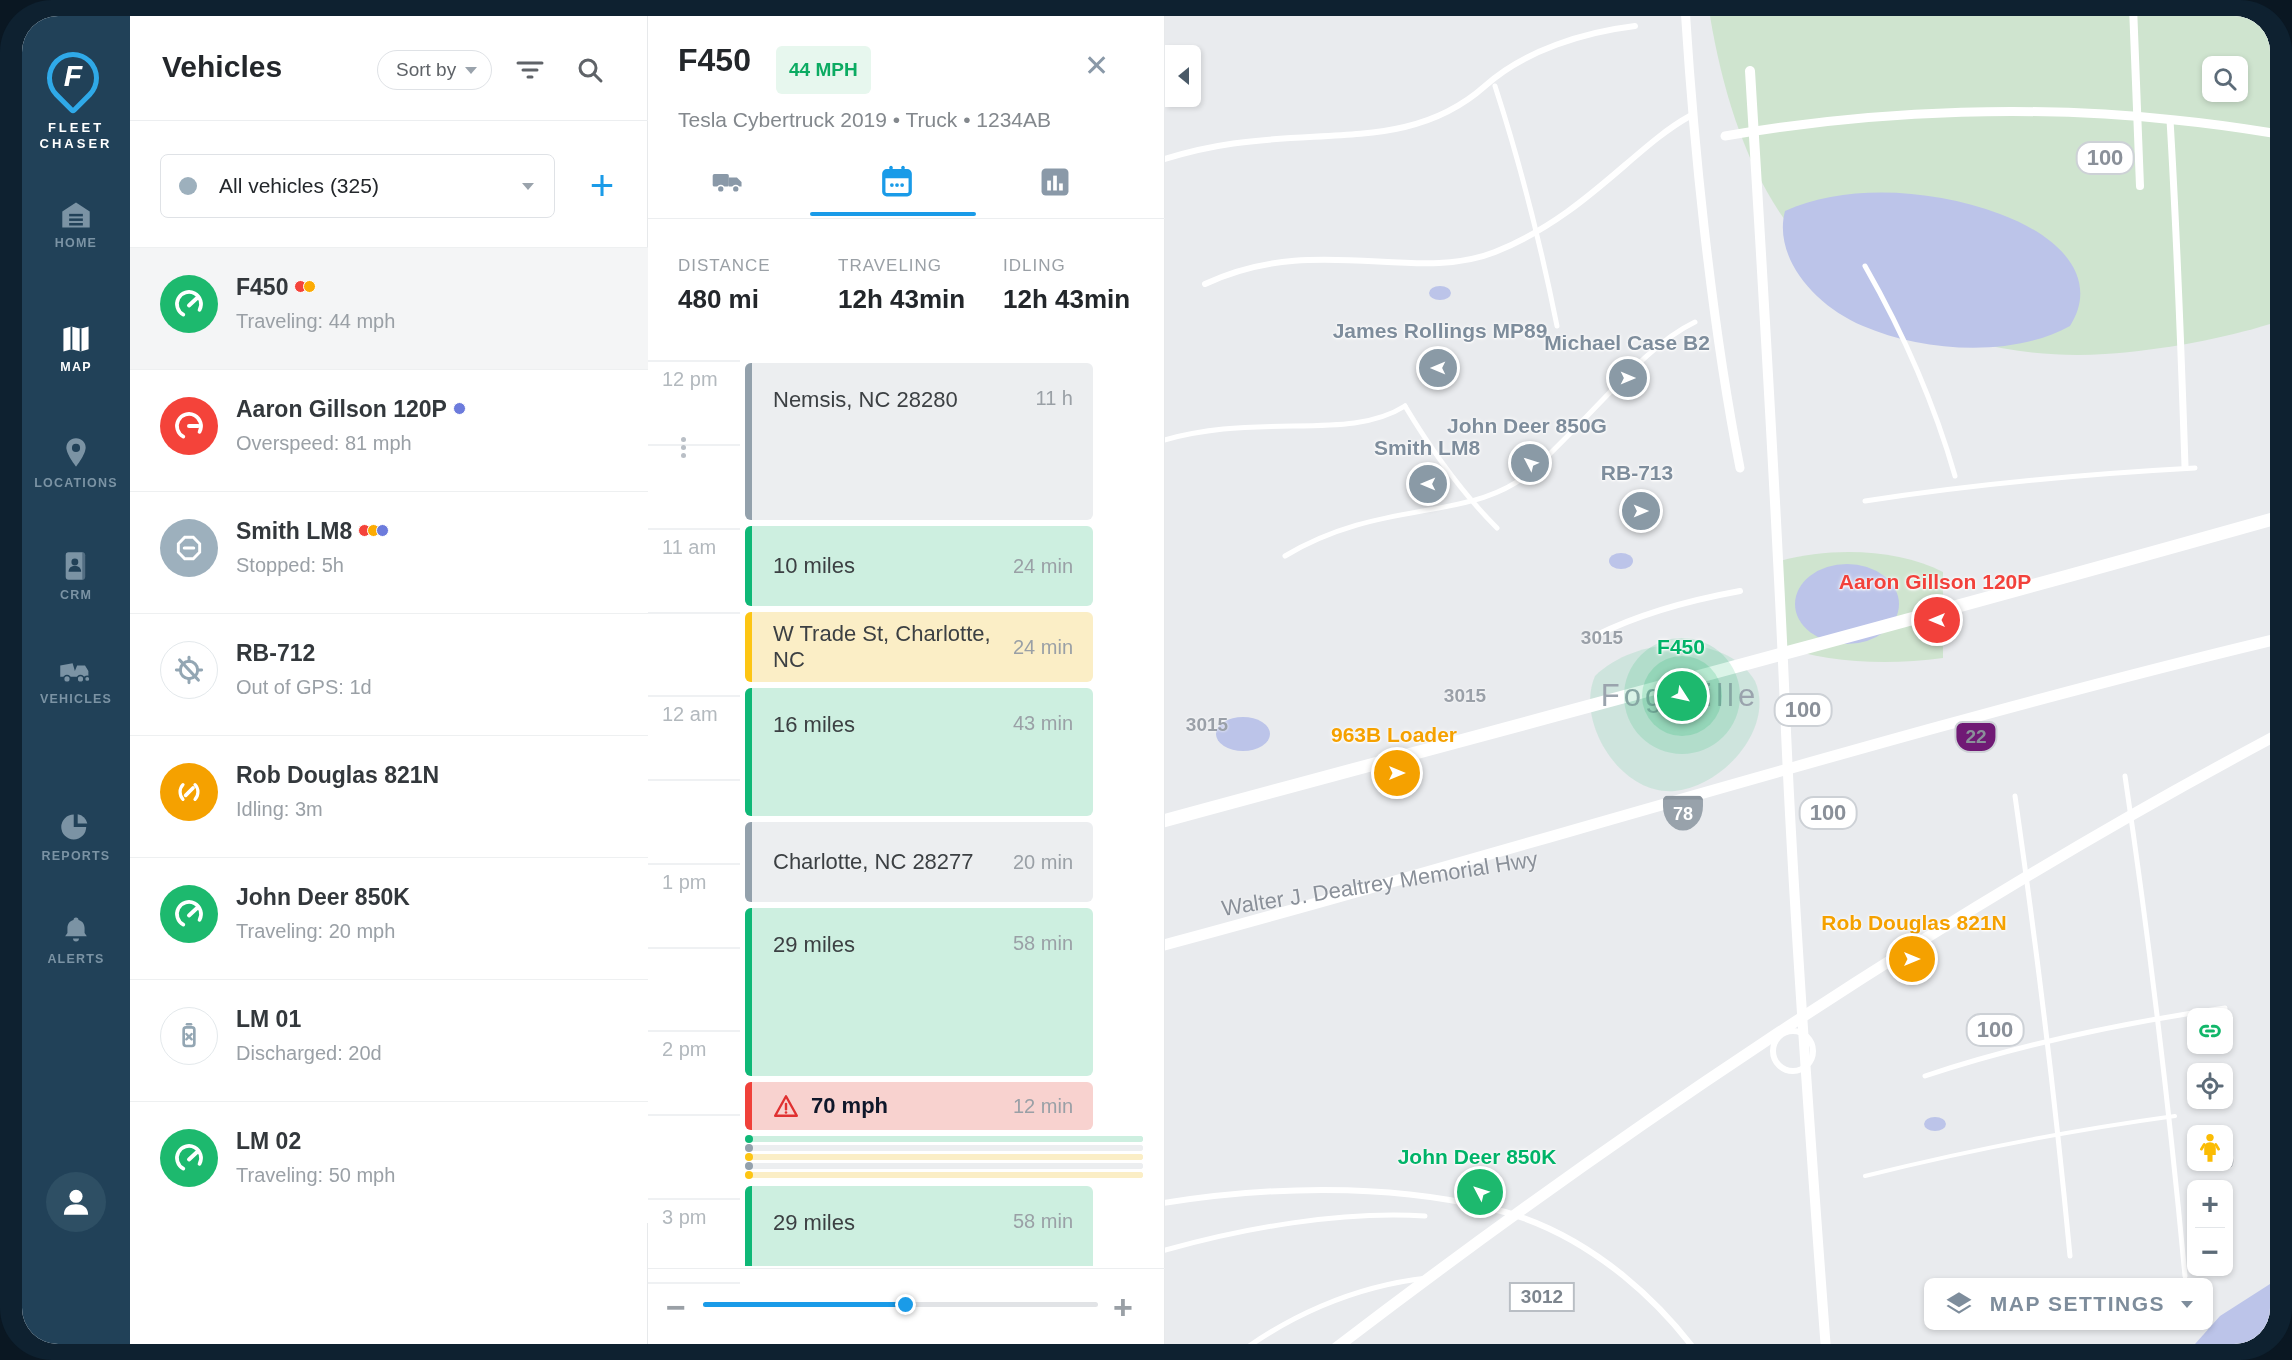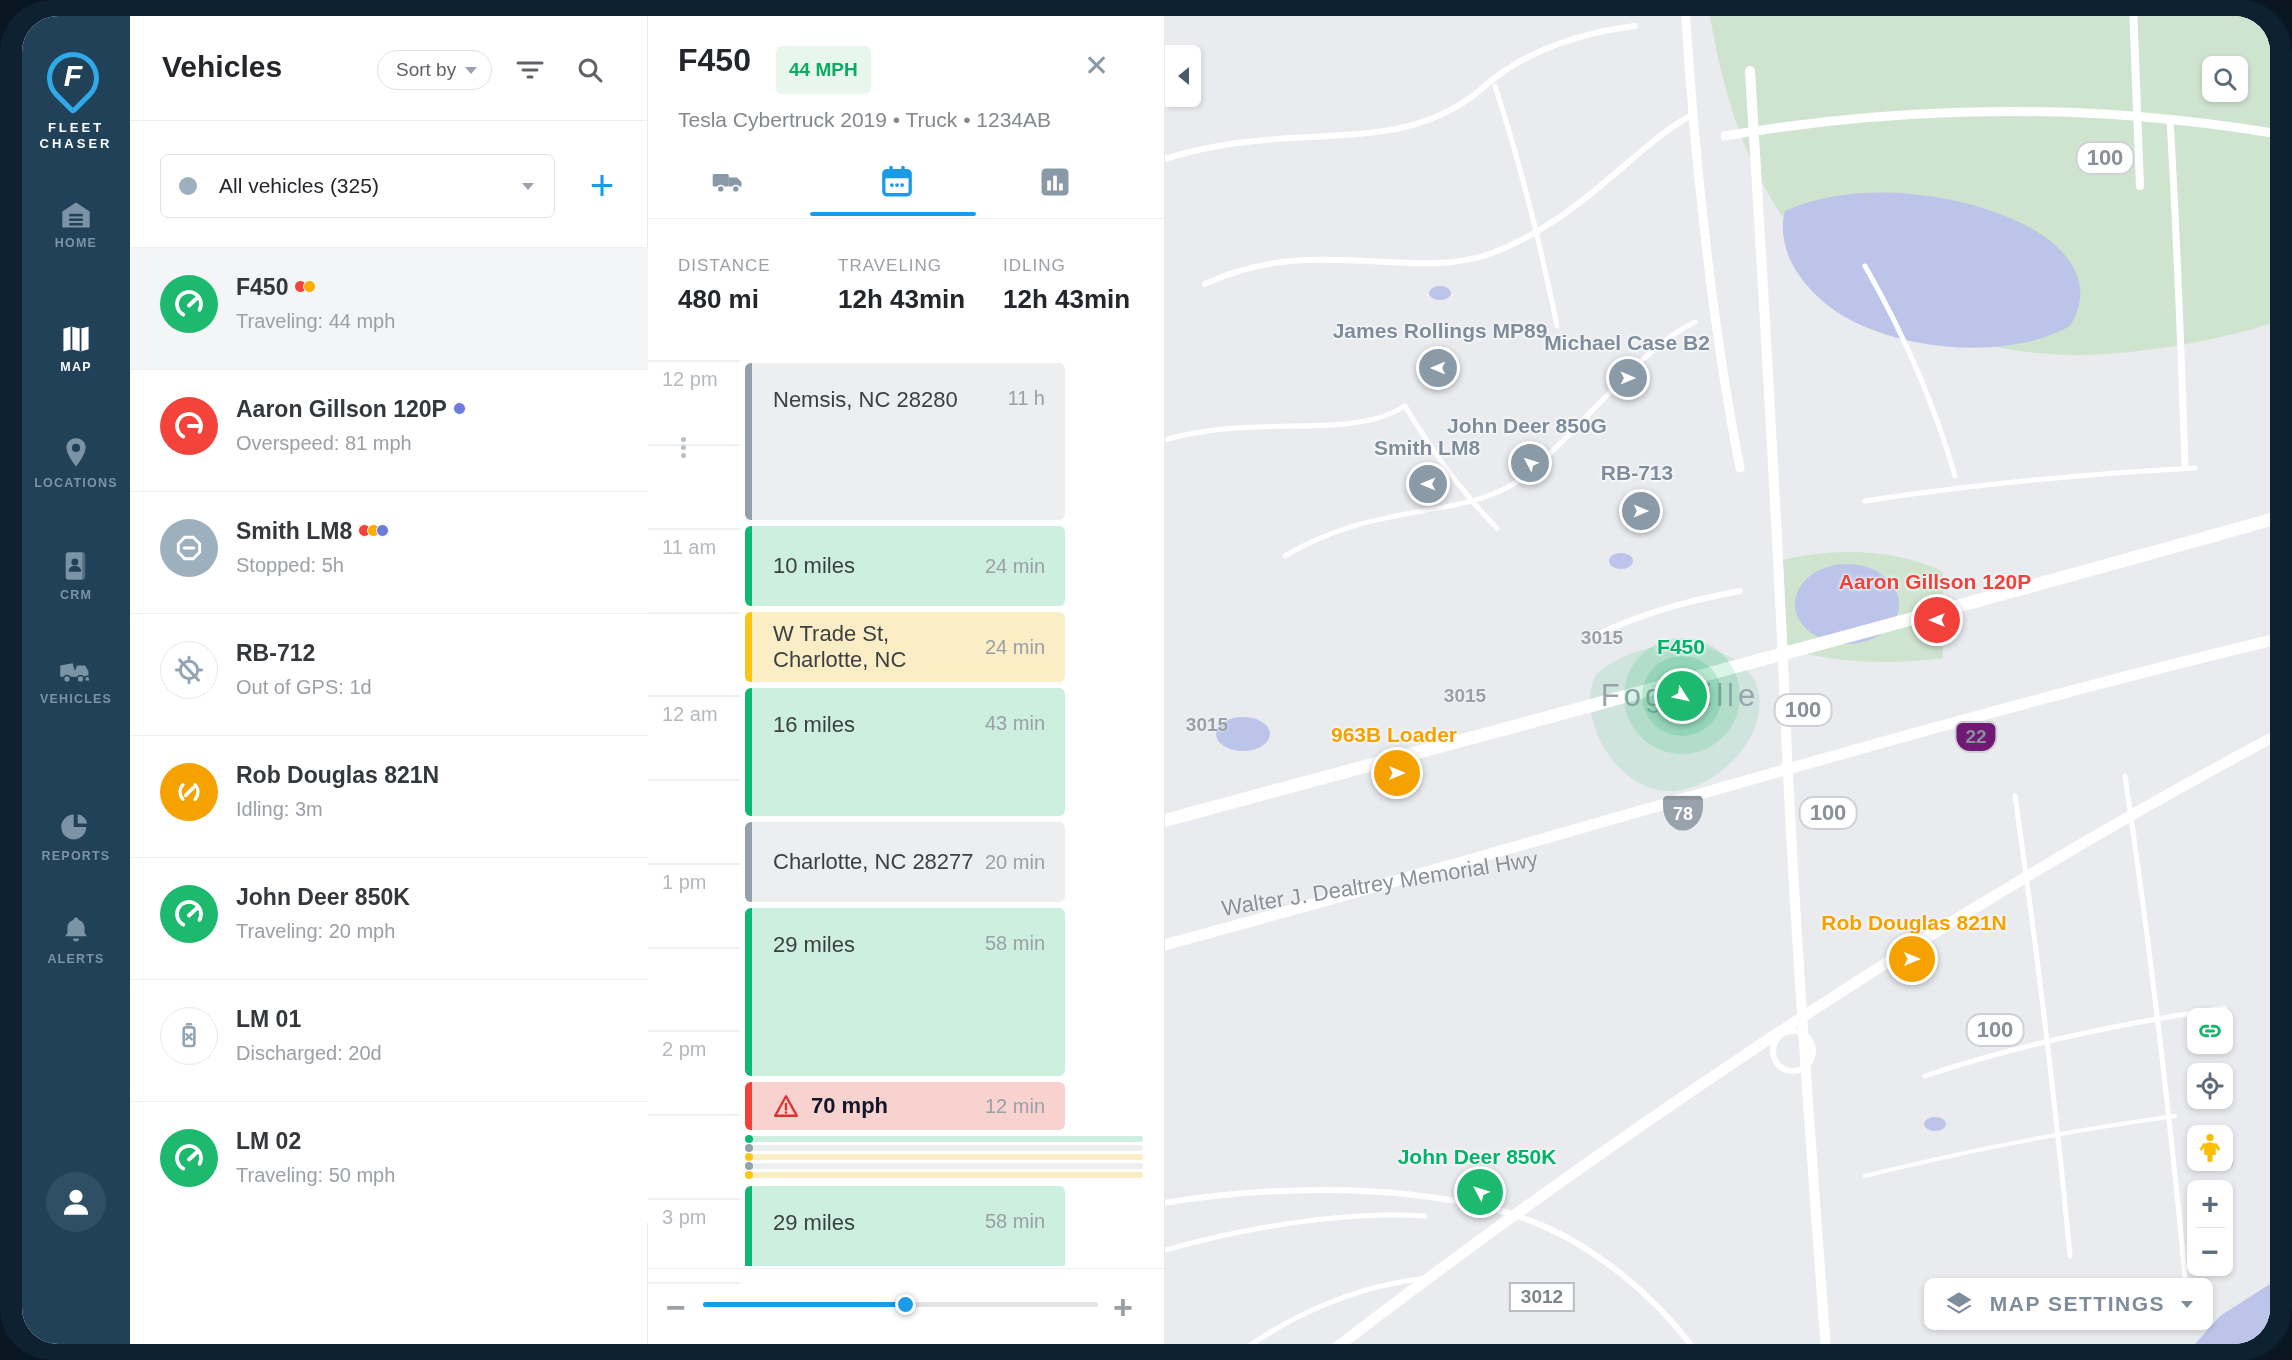--- a/index.html
+++ b/index.html
@@ -54,21 +54,21 @@
   .dp-divider { position:absolute; left:0; top:202px; width:517px; height:1px; background:#eceef0; }
   .stat { position:absolute; top:240px; }
   .stat .s-label { font-size:17px; letter-spacing:1px; color:#9aa0a6; }
   .stat .s-value { font-size:26px; font-weight:bold; color:#23272b; margin-top:8px; }
 
   .tick { position:absolute; left:0; width:92px; height:2px; background:#eff1f3; }
   .hour-label { position:absolute; left:14px; font-size:20px; color:#b3b9be; }
   .kebab { position:absolute; left:33px; top:418px; cursor:pointer; }
   .kebab i { display:block; width:5px; height:5px; border-radius:50%; background:#b9bfc6; margin:3px auto; }
 
-  .card { position:absolute; left:97px; width:320px; border-radius:6px; display:flex; align-items:center; overflow:hidden; cursor:pointer; }
+  .card { position:absolute; left:97px; width:348px; border-radius:6px; display:flex; align-items:center; overflow:hidden; cursor:pointer; }
   .card .bar { position:absolute; left:0; top:0; bottom:0; width:7px; }
   .card .c-title { margin-left:28px; font-size:22px; color:#3c4043; flex:1; display:flex; align-items:center; gap:12px; }
   .card .c-dur { margin-right:20px; font-size:20px; color:#9aa0a6; }
   .card.tall { align-items:flex-start; }
   .card.tall .c-title, .card.tall .c-dur { margin-top:24px; }
   .ev-stop  { background:#eceef0; } .ev-stop .bar { background:#93a1ac; }
   .ev-drive { background:#cdefe0; } .ev-drive .bar { background:#0fb877; }
   .ev-idle  { background:#fbeec6; } .ev-idle .bar { background:#fdc513; }
   .ev-over  { background:#f8d2cf; } .ev-over .bar { background:#f0413a; }
   .ev-over .c-title { color:#0f172a; font-weight:bold; }

